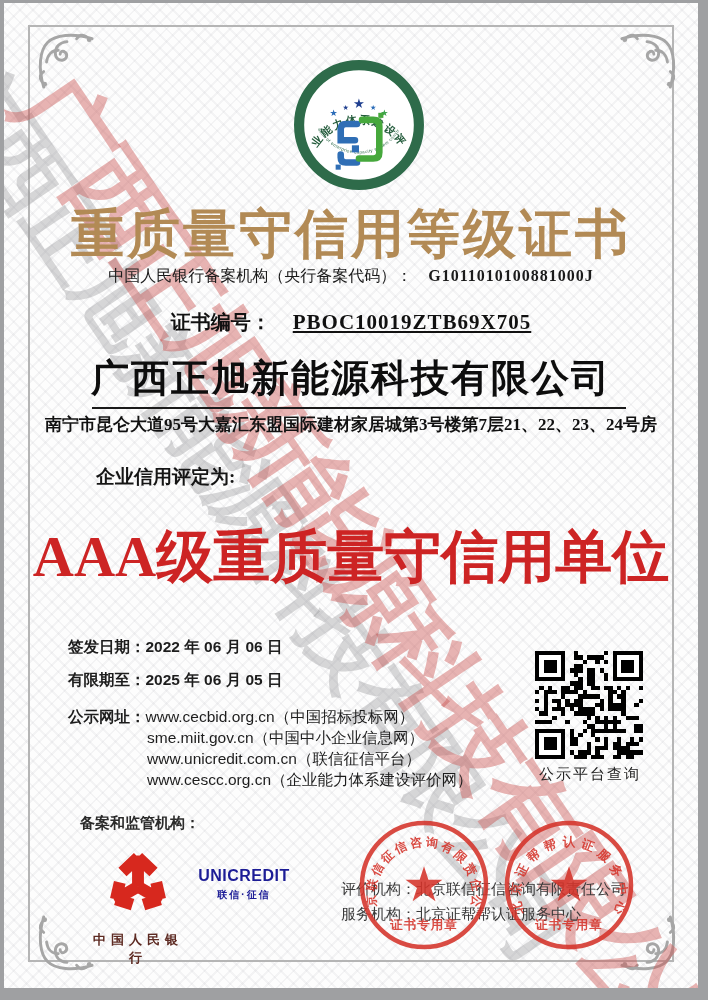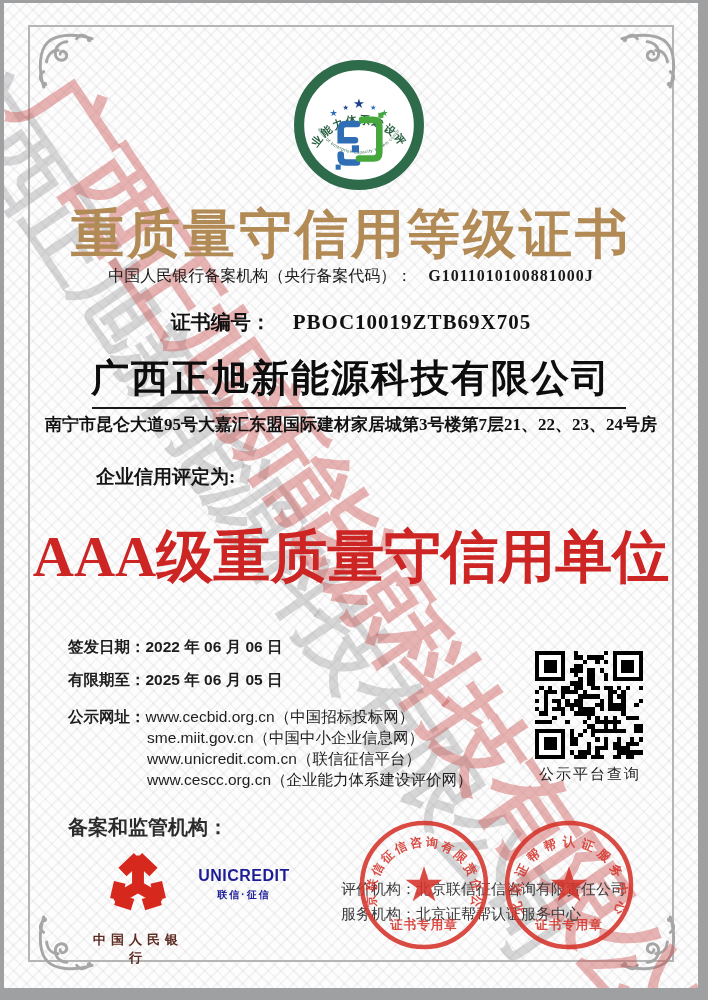--- a/index.html
+++ b/index.html
@@ -15,34 +15,34 @@
   .wm{position:absolute;z-index:1;white-space:nowrap;font-family:"Liberation Serif",serif;font-weight:bold;transform-origin:0 0;pointer-events:none;}
   .wm-gray{left:-2px;top:30px;font-size:86px;letter-spacing:-4px;color:rgba(150,150,152,.38);transform:rotate(56deg);}
   .wm-red{left:88px;top:48px;font-size:98px;letter-spacing:-6px;color:rgba(204,88,86,.45);transform:rotate(56deg);}
   .layer{position:absolute;inset:0;z-index:2;}
   .logo{position:absolute;left:289px;top:56px;width:132px;height:132px;}
   .title{position:absolute;left:0;top:196px;width:100%;text-align:center;font-size:53px;font-weight:bold;letter-spacing:3px;color:#b28a55;}
   .regline{position:absolute;left:0;top:263px;width:100%;text-align:center;font-size:16px;color:#1b1b1b;font-weight:500;}
   .regline .code{margin-left:16px;font-family:"Liberation Serif",serif;font-weight:bold;letter-spacing:1px;}
   .certno{position:absolute;left:0;top:306px;width:100%;text-align:center;color:#111;}
   .certno .lbl{font-size:20px;font-weight:bold;font-family:"Liberation Serif",serif;}
-  .certno .num{font-size:21px;font-weight:bold;font-family:"Liberation Serif",serif;letter-spacing:1px;margin-left:22px;}
+  .certno .num{font-size:21px;font-weight:bold;font-family:"Liberation Serif",serif;letter-spacing:1px;margin-left:22px;text-decoration:underline;}
   .company{position:absolute;left:0;top:350px;width:100%;text-align:center;font-size:38px;font-weight:bold;font-family:"Liberation Serif",serif;letter-spacing:2px;color:#0d0d0d;}
   .company-underline{position:absolute;left:88px;top:404px;width:534px;height:2px;background:#1a1a1a;}
   .address{position:absolute;left:0;top:410px;width:100%;text-align:center;font-size:17px;font-weight:bold;font-family:"Liberation Serif",serif;color:#111;}
   .rating-label{position:absolute;left:92px;top:461px;font-size:19px;font-weight:bold;font-family:"Liberation Serif",serif;color:#151515;}
   .rating{position:absolute;left:0;top:516px;width:100%;text-align:center;font-size:57px;font-weight:bold;font-family:"Liberation Serif",serif;color:#cd2424;}
   .info{position:absolute;left:64px;top:634px;font-size:15.5px;font-weight:600;color:#1d1d1d;}
   .info .row{position:relative;height:21px;}
   .info .r1{margin-bottom:12px;} .info .r2{margin-bottom:16px;}
   .info .indent{padding-left:79px;font-weight:500;}
   .qr{position:absolute;left:531px;top:648px;width:108px;height:108px;}
   .qr svg{width:100%;height:100%;}
   .qr-caption{position:absolute;left:512px;top:762px;width:148px;text-align:center;font-size:15px;font-family:"Liberation Serif",serif;letter-spacing:2px;color:#222;}
-  .regulator-label{position:absolute;left:64px;top:811px;font-size:20px;font-weight:600;color:#2b2b2b;}
+  .regulator-label{position:absolute;left:76px;top:811px;font-size:15px;font-weight:600;color:#2b2b2b;}
   .pboc{position:absolute;left:86px;top:838px;width:96px;text-align:center;}
   .pboc svg{width:78px;height:84px;}
   .pboc-name{font-size:13px;letter-spacing:5px;color:#5d2a22;font-family:"Liberation Serif",serif;font-weight:bold;margin-top:2px;}
   .unicredit{position:absolute;left:180px;top:864px;width:120px;text-align:center;}
   .unicredit .en{font-size:16px;font-weight:bold;color:#1c1c96;letter-spacing:.5px;}
   .unicredit .cn{font-size:10px;font-weight:bold;color:#1c1c96;letter-spacing:2px;margin-top:3px;}
   .agency{position:absolute;left:337px;font-size:15px;color:#3a3a3a;font-weight:500;}
   .agency.l1{top:877px;} .agency.l2{top:902px;}
   .stamp{position:absolute;width:140px;height:140px;opacity:.88;z-index:3;}
   .stamp.left{left:350px;top:810px;} .stamp.right{left:495px;top:810px;}

